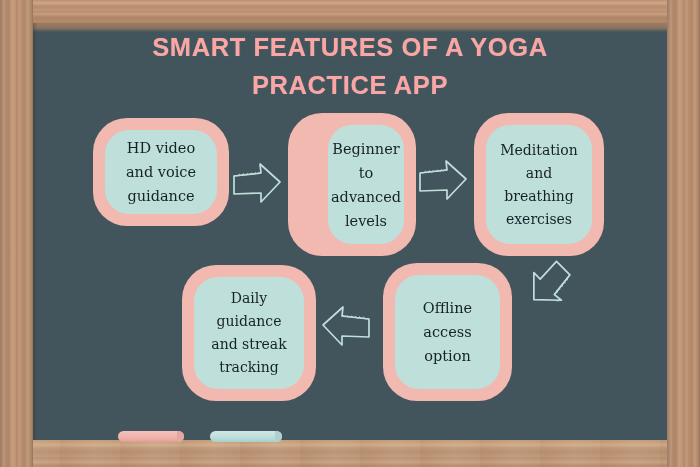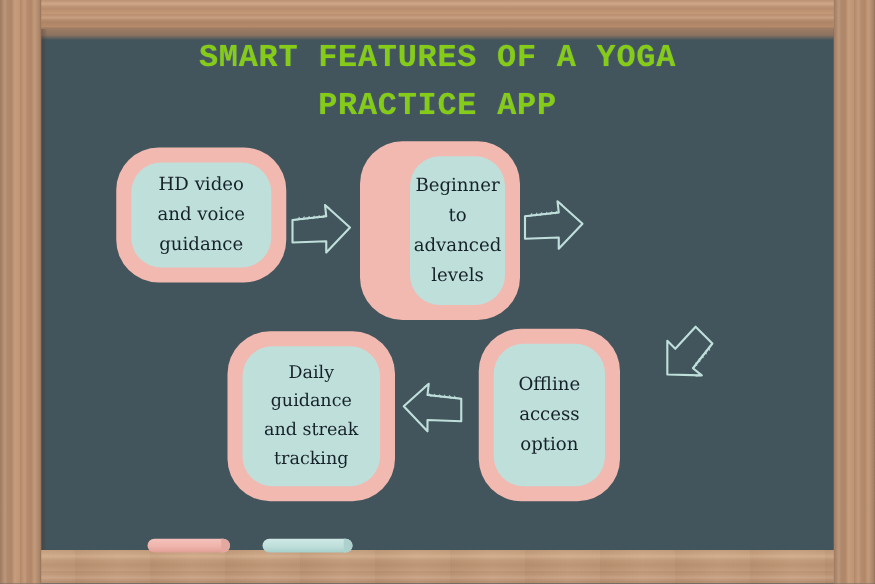--- a/index.html
+++ b/index.html
@@ -94,22 +94,22 @@
     background: #43555c;
     z-index: 1;
   }
 
   
   #title {
     position: absolute;
     top: 28px; left: 110px;
     width: 480px;
     text-align: center;
-    color: #84cc16;
-    font-family: Liberation Mono, monospace;
+    color: #fca5a5;
+    font-family: Liberation Sans, sans-serif;
     font-weight: bold;
     font-size: 25.5px;
     line-height: 38px;
     letter-spacing: 0.6px;
     z-index: 3;
     text-shadow: 0 0 1px rgba(190,220,216,0.35);
   }
 
   
   .step-box {
@@ -136,21 +136,21 @@
     line-height: 24px;
     text-align: center;
     white-space: pre-line;
   }
   .step-label.small { font-size: 14px; line-height: 23px; }
 
   #box-1 { left: 93px;  top: 118px; width: 136px; height: 108px; }
   #box-2 { left: 288px; top: 113px; width: 128px; height: 143px; padding-left: 40px; }
   #box-3 { left: 474px; top: 113px; width: 130px; height: 143px; }
   #box-4 { left: 182px; top: 265px; width: 134px; height: 136px; }
-  #box-5 { left: 383px; top: 263px; width: 113px; height: 138px; }
+  #box-5 { left: 383px; top: 263px; width: 129px; height: 138px; }
 
   
   .arrow {
     position: absolute;
     z-index: 3;
   }
   #arrow-1 { left: 231px; top: 160px; width: 52px; height: 48px; }
   #arrow-2 { left: 417px; top: 157px; width: 52px; height: 48px; }
   #arrow-3 { left: 318px; top: 303px; width: 54px; height: 48px; }
   #arrow-4 { left: 521px; top: 258px; width: 54px; height: 52px; }
@@ -204,20 +204,27 @@
   </div>
 
   <div class="step-box" id="box-2">
     <div class="step-inner">
       <span class="step-label">Beginner to
 advanced
 levels</span>
     </div>
   </div>
 
+  <div class="step-box" id="box-3">
+    <div class="step-inner">
+      <span class="step-label small">Meditation
+and breathing
+exercises</span>
+    </div>
+  </div>
 
   <div class="step-box" id="box-4">
     <div class="step-inner">
       <span class="step-label small">Daily
 guidance
 and streak
 tracking</span>
     </div>
   </div>
 

